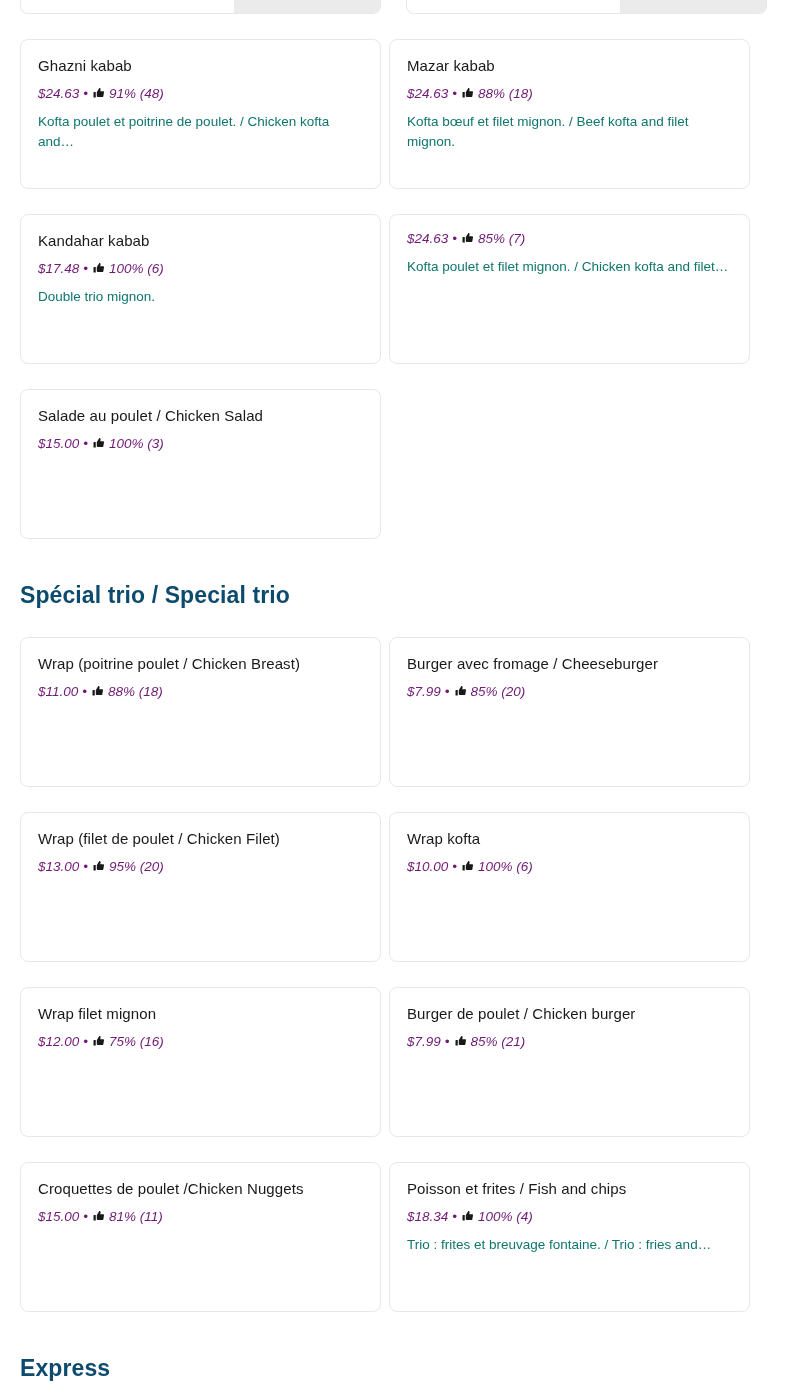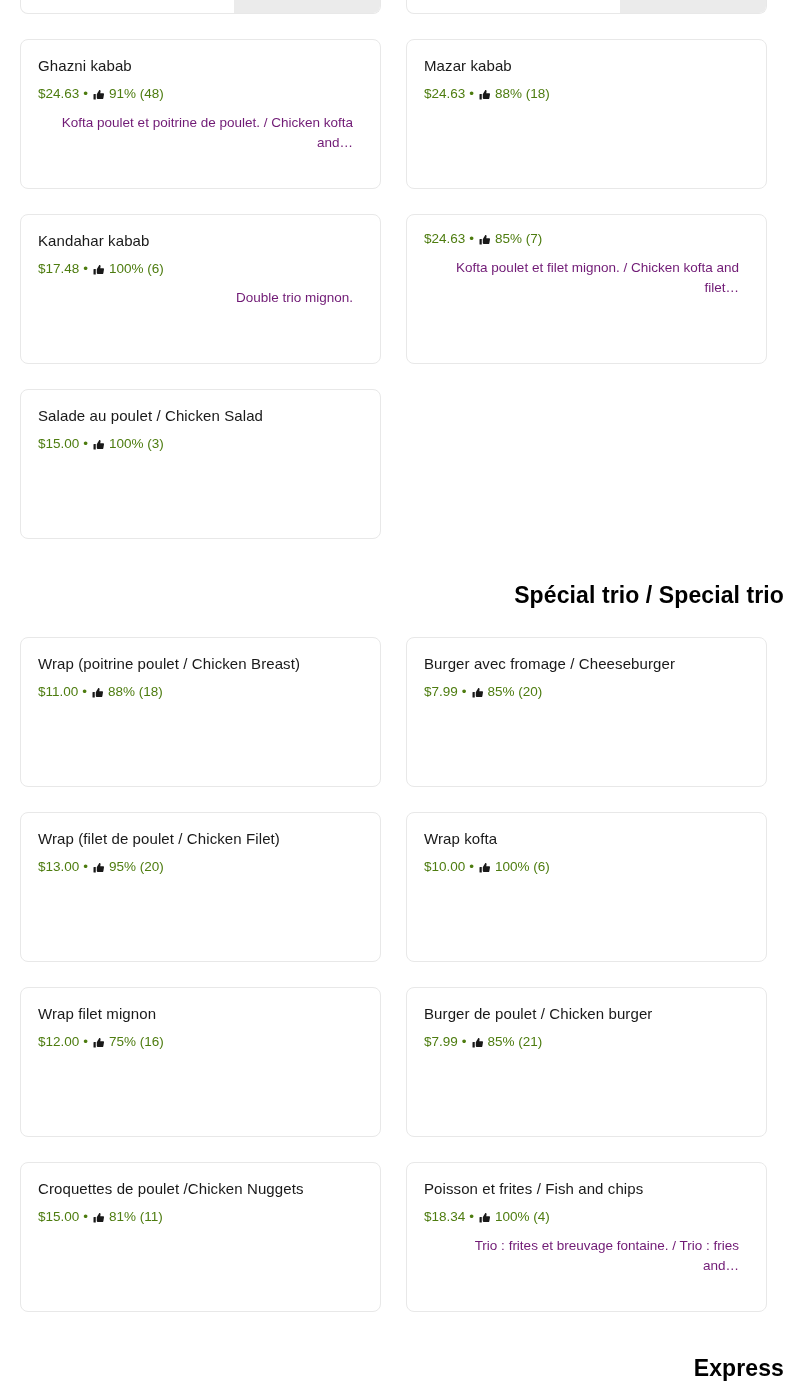--- a/index.html
+++ b/index.html
@@ -16,21 +16,21 @@
     position: relative;
   }
   .page {
     width: 804px;
     padding: 0 20px;
     box-sizing: border-box;
   }
   .grid {
     display: flex;
     flex-wrap: wrap;
-    gap: 25px 25px;
+    gap: 25px 8px;
   }
   .card {
     width: 361px;
     box-sizing: border-box;
     border: 1px solid #e8e8e8;
     border-radius: 8px;
     background: #ffffff;
     display: flex;
     overflow: hidden;
     position: relative;
@@ -45,58 +45,57 @@
     font-size: 15px;
     line-height: 20px;
     font-weight: 400;
     color: #191919;
     margin: 0 0 10px 0;
     letter-spacing: 0.1px;
   }
   .card-meta {
     font-size: 13.5px;
     line-height: 16px;
-    color: #4d7c0f;
+    color: #701a75;
     margin: 0 0 10px 0;
     display: flex;
-    align-items: center;
+    align-items: flex-start;
     gap: 0;
     white-space: nowrap;
+    font-style: italic;
   }
   .meta-price { margin-right: 4px; }
   .meta-dot { margin-right: 5px; }
   .thumb-up {
     display: inline-block;
     width: 12px;
     height: 12px;
     margin-right: 4px;
     position: relative;
     top: 1px;
   }
   .card-desc {
     font-size: 13.5px;
     line-height: 20px;
-    color: #701a75;
-    margin: 11px;
+    color: #0f766e;
+    margin: 0;
     display: -webkit-box;
     -webkit-line-clamp: 2;
     -webkit-box-orient: vertical;
     overflow: hidden;
     max-height: 40px;
-    text-align: right;
   }
   .h-150 { height: 150px; }
   .section-title {
     font-size: 23px;
     line-height: 28px;
     font-weight: 700;
-    color: #000000;
+    color: #0c4a6e;
     margin: 0;
     letter-spacing: 0.1px;
-    text-align: right;
   }
   .spacer-section-top { height: 42px; }
   .spacer-section-bottom { height: 28px; }
   .spacer-grid { height: 25px; }
   .topcut-row {
     display: flex;
     gap: 25px;
     padding: 0 20px;
     box-sizing: border-box;
   }
@@ -153,20 +152,21 @@
           <div class="card-meta">
             <span class="meta-price">$24.63</span>
             <span class="meta-dot">•</span>
             <span class="thumb-up"><svg width="12" height="12" viewBox="0 0 24 24" fill="#191919">
                 <path d="M2 10h3.5v11H2a1 1 0 0 1-1-1V11a1 1 0 0 1 1-1zm5.5 0.6L12.3 2.4c.3-.5 1-.7 1.5-.4l.6.4c.6.4.9 1.1.8 1.8L14.6 8.6h5.6c1.1 0 2 1 1.8 2.1l-1.3 7.6c-.2 1.1-1.1 1.9-2.2 1.9H9.6a2 2 0 0 1-2-2v-7.6z"></path>
               </svg></span>
             <span>88%</span>
             <span>&nbsp;</span>
             <span>(18)</span>
           </div>
+          <div class="card-desc">Kofta bœuf et filet mignon. / Beef kofta and filet mignon.</div>
         </div>
       </div>
       <div class="card h-150">
         <div class="card-body">
           <div class="card-title">Kandahar kabab</div>
           <div class="card-meta">
             <span class="meta-price">$17.48</span>
             <span class="meta-dot">•</span>
             <span class="thumb-up"><svg width="12" height="12" viewBox="0 0 24 24" fill="#191919">
                 <path d="M2 10h3.5v11H2a1 1 0 0 1-1-1V11a1 1 0 0 1 1-1zm5.5 0.6L12.3 2.4c.3-.5 1-.7 1.5-.4l.6.4c.6.4.9 1.1.8 1.8L14.6 8.6h5.6c1.1 0 2 1 1.8 2.1l-1.3 7.6c-.2 1.1-1.1 1.9-2.2 1.9H9.6a2 2 0 0 1-2-2v-7.6z"></path>

